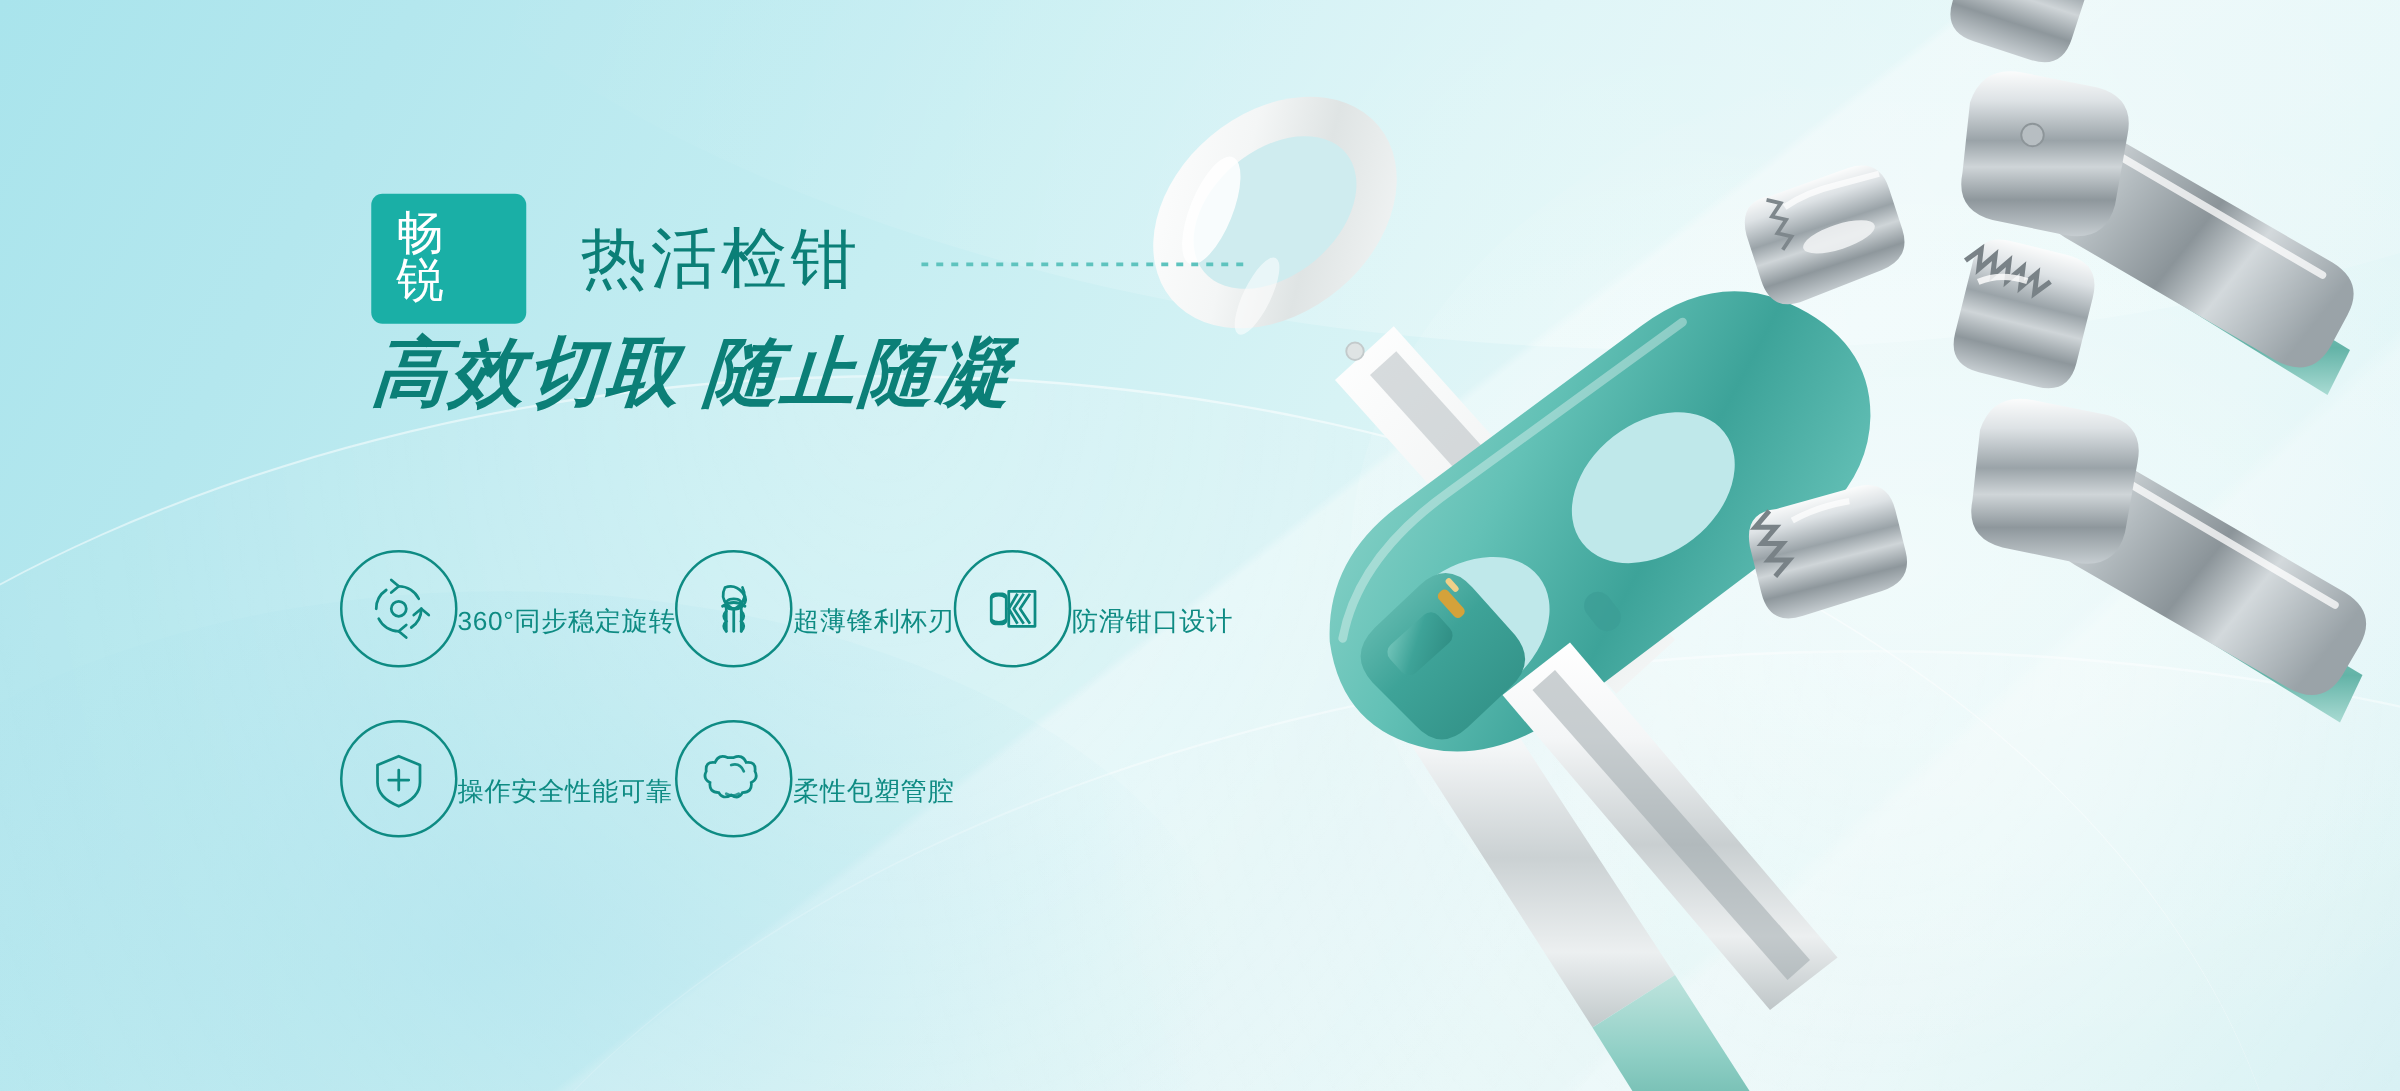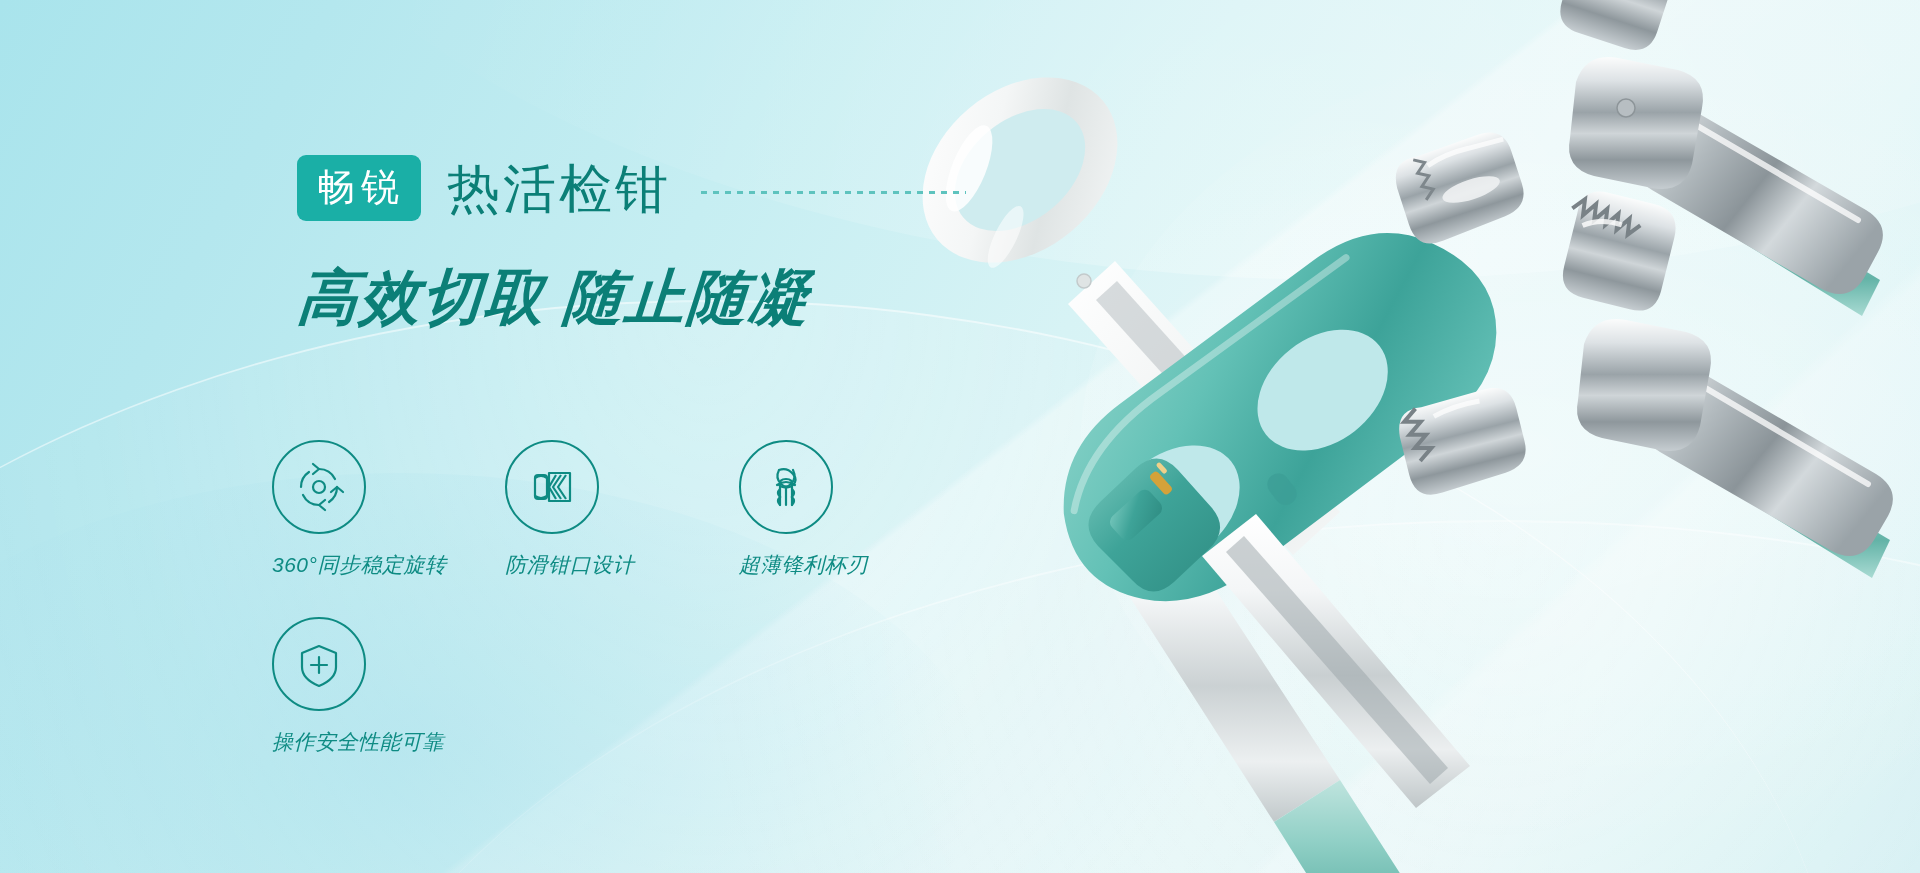--- a/index.html
+++ b/index.html
@@ -99,20 +99,21 @@
     width: 1000px;
     height: 873px;
   }
 
   .title-row {
     position: absolute;
     left: 297px;
     top: 155px;
     display: flex;
     align-items: center;
+    gap: 18px;
   }
   .brand-badge {
     background: #1aafa6;
     color: #ffffff;
     font-size: 38px;
     line-height: 1;
     letter-spacing: 6px;
     padding: 13px 16px 15px 20px;
     border-radius: 9px;
     font-weight: 400;
@@ -157,22 +158,22 @@
     position: absolute;
     left: 272px;
     top: 440px;
     width: 700px;
     display: grid;
     grid-template-columns: repeat(3, 1fr);
     row-gap: 42px;
   }
   .feature {
     display: flex;
-    flex-direction: column;
-    font-style: italic;
+    flex-direction: row;
+    align-items: center;
   }
   .feature-circle {
     width: 94px;
     height: 94px;
     border: 2px solid #0e8b83;
     border-radius: 50%;
     display: flex;
     align-items: center;
     justify-content: center;
     box-sizing: border-box;
@@ -366,56 +367,66 @@
             <path d="M44 26 l5 -6 M44 26 l5 6" transform="rotate(90 44 26)"></path>
             <path d="M26 44 l6 5 M26 44 l6 -5"></path>
             <circle cx="26" cy="26" r="6"></circle>
           </svg>
         </div>
         <span class="feature-label">360°同步稳定旋转</span>
       </div>
 
       <div class="feature">
         <div class="feature-circle">
-          <svg width="52" height="52" viewBox="0 0 52 52" fill="none" stroke="#0e8b83" stroke-width="2.2" stroke-linejoin="round">
-            <rect x="9" y="14" width="12" height="24" rx="3"></rect>
-            <path d="M9 17 q6 -4 12 0"></path>
-            <path d="M9 35 q6 4 12 0"></path>
-            <rect x="23" y="12" width="21" height="28"></rect>
-            <path d="M40 14 l-8 12 l8 12"></path>
-            <path d="M35 14 l-8 12 l8 12"></path>
-            <path d="M30 14 l-7 12 l7 12"></path>
-          </svg>
-        </div>
-        <span class="feature-label">防滑钳口设计</span>
-      </div>
-
-      <div class="feature">
-        <div class="feature-circle">
           <svg width="52" height="52" viewBox="0 0 52 52" fill="none" stroke="#0e8b83" stroke-width="2.2" stroke-linecap="round">
             <path d="M19 9 q-4 8 2 14 q6 6 12 1 q5 -5 0 -11 q-6 -7 -14 -4 z"></path>
             <path d="M33 9 q4 8 -2 14 q-6 6 -12 1"></path>
             <path d="M17 24 q9 -6 18 0"></path>
             <path d="M20 24 q-1 -6 6 -6 q7 0 6 6"></path>
             <path d="M20 24 l0 20 M32 24 l0 20"></path>
             <path d="M20 28 q-4 4 0 8 q-4 4 0 8"></path>
             <path d="M32 28 q4 4 0 8 q4 4 0 8"></path>
             <path d="M26 26 l0 18"></path>
           </svg>
         </div>
         <span class="feature-label">超薄锋利杯刃</span>
       </div>
 
       <div class="feature">
         <div class="feature-circle">
+          <svg width="52" height="52" viewBox="0 0 52 52" fill="none" stroke="#0e8b83" stroke-width="2.2" stroke-linejoin="round">
+            <rect x="9" y="14" width="12" height="24" rx="3"></rect>
+            <path d="M9 17 q6 -4 12 0"></path>
+            <path d="M9 35 q6 4 12 0"></path>
+            <rect x="23" y="12" width="21" height="28"></rect>
+            <path d="M40 14 l-8 12 l8 12"></path>
+            <path d="M35 14 l-8 12 l8 12"></path>
+            <path d="M30 14 l-7 12 l7 12"></path>
+          </svg>
+        </div>
+        <span class="feature-label">防滑钳口设计</span>
+      </div>
+
+      <div class="feature">
+        <div class="feature-circle">
           <svg width="52" height="52" viewBox="0 0 52 52" fill="none" stroke="#0e8b83" stroke-width="2.2" stroke-linecap="round" stroke-linejoin="round">
             <path d="M26 8 L43 15 v14 q0 12 -17 19 q-17 -7 -17 -19 V15 Z"></path>
             <path d="M26 19 v16 M18 27 h16"></path>
           </svg>
         </div>
         <span class="feature-label">操作安全性能可靠</span>
       </div>
 
 
+      <div class="feature">
+        <div class="feature-circle">
+          <svg width="52" height="52" viewBox="0 0 52 52" fill="none" stroke="#0e8b83" stroke-width="2.2" stroke-linecap="round">
+            <path d="M26 9 q7 -3 10 4 q8 -1 7 7 q3 6 -3 9 q1 8 -7 8 q-3 6 -9 2 q-7 4 -10 -2 q-8 0 -7 -8 q-6 -3 -3 -9 q-1 -8 7 -7 q3 -7 10 -4 z"></path>
+            <path d="M24 15 q7 -2 10 5" opacity="0.95"></path>
+            <path d="M20 38 q5 3 10 0" opacity="0.8"></path>
+          </svg>
+        </div>
+        <span class="feature-label">柔性包塑管腔</span>
+      </div>
 
     </div>
   </div>
 </div>
 
 </body></html>

